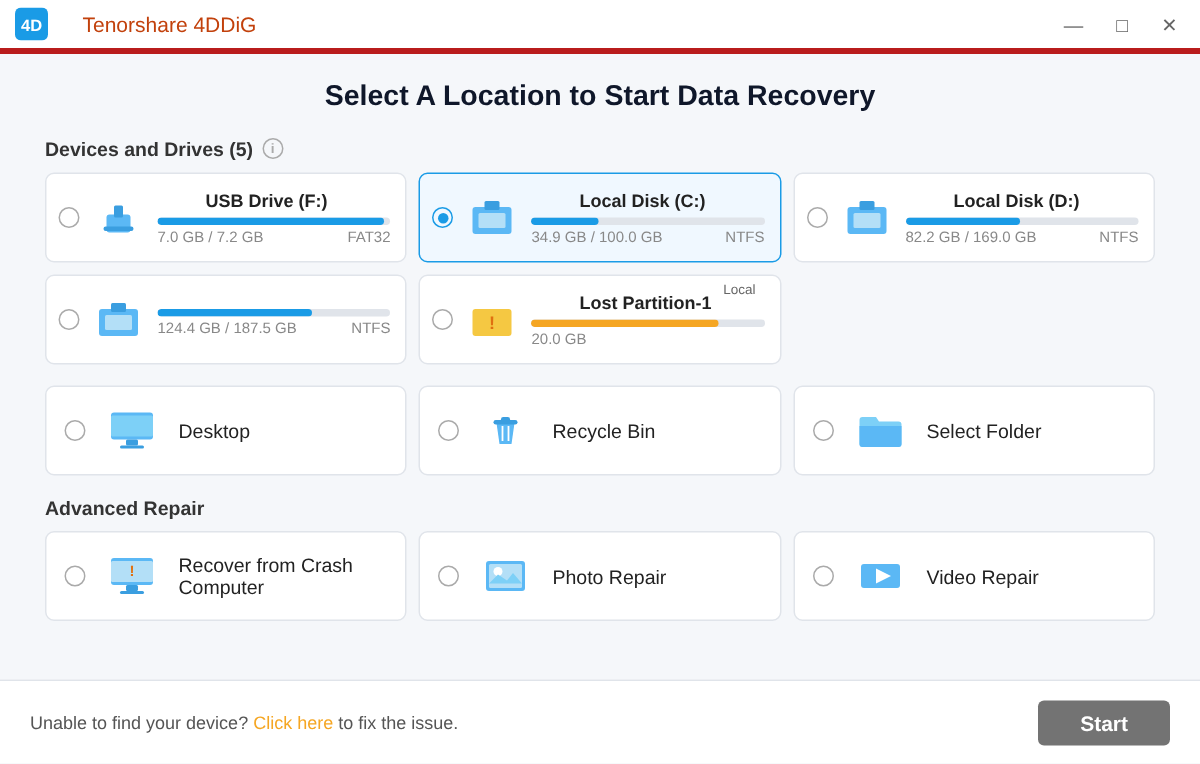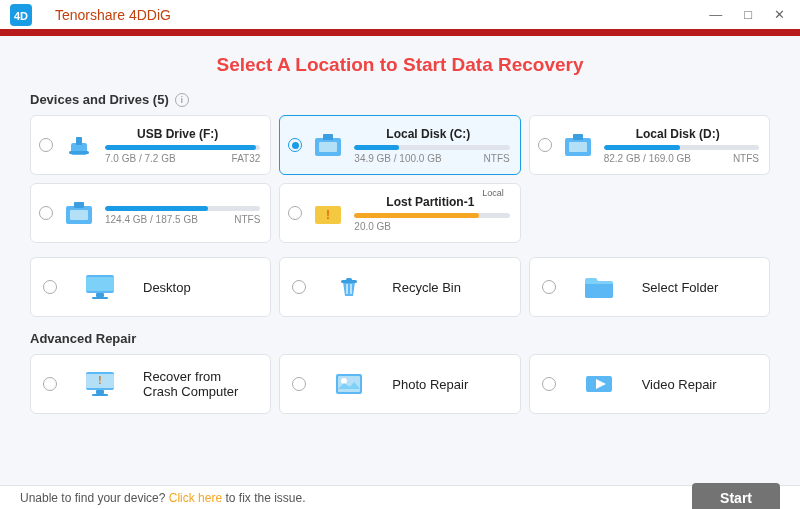--- a/index.html
+++ b/index.html
@@ -11,21 +11,21 @@
       overflow: hidden;
       display: flex;
       flex-direction: column;
     }
     .titlebar {
       background: #fff;
       height: 36px;
       display: flex;
       align-items: center;
       padding: 0 10px;
-      border-bottom: 7px solid #b91c1c;
+      border-bottom: 4px solid #b91c1c;
       flex-shrink: 0;
     }
     .titlebar-logo {
       display: flex;
       align-items: center;
       gap: 6px;
     }
     .titlebar-logo-icon {
       width: 22px;
       height: 22px;
@@ -54,30 +54,29 @@
     .main-content {
       flex: 1;
       overflow: hidden;
       padding: 18px 30px 10px 30px;
       background: #f5f7fa;
     }
     .page-title {
       text-align: center;
       font-size: 19px;
       font-weight: 600;
-      color: #ef4444;
+      color: #0f172a;
       margin-bottom: 16px;
     }
     .section-label {
       font-size: 13px;
       font-weight: 600;
       color: #333;
       margin-bottom: 8px;
       display: flex;
-      align-items: center;
       gap: 6px;
     }
     .section-label .info-icon {
       width: 14px;
       height: 14px;
       border-radius: 50%;
       border: 1.5px solid #aaa;
       display: inline-flex;
       align-items: center;
       justify-content: center;
@@ -187,41 +186,41 @@
       gap: 8px;
       margin-bottom: 14px;
     }
     .location-card {
       background: #fff;
       border: 1.5px solid #e0e4ea;
       border-radius: 6px;
       padding: 10px 12px;
       display: flex;
       align-items: center;
-      gap: 24px;
+      gap: 12px;
       cursor: pointer;
       min-height: 52px;
     }
     .loc-icon-wrap {
       width: 38px;
       height: 38px;
       display: flex;
       align-items: center;
       justify-content: center;
       flex-shrink: 0;
     }
     .loc-label {
       font-size: 13px;
       color: #222;
     }
 
     .footer {
       background: #fff;
       border-top: 1px solid #e0e4ea;
-      height: 24px;
+      height: 56px;
       display: flex;
       align-items: center;
       padding: 0 20px;
       flex-shrink: 0;
     }
     .footer-text {
       font-size: 12px;
       color: #555;
     }
     .footer-link {

